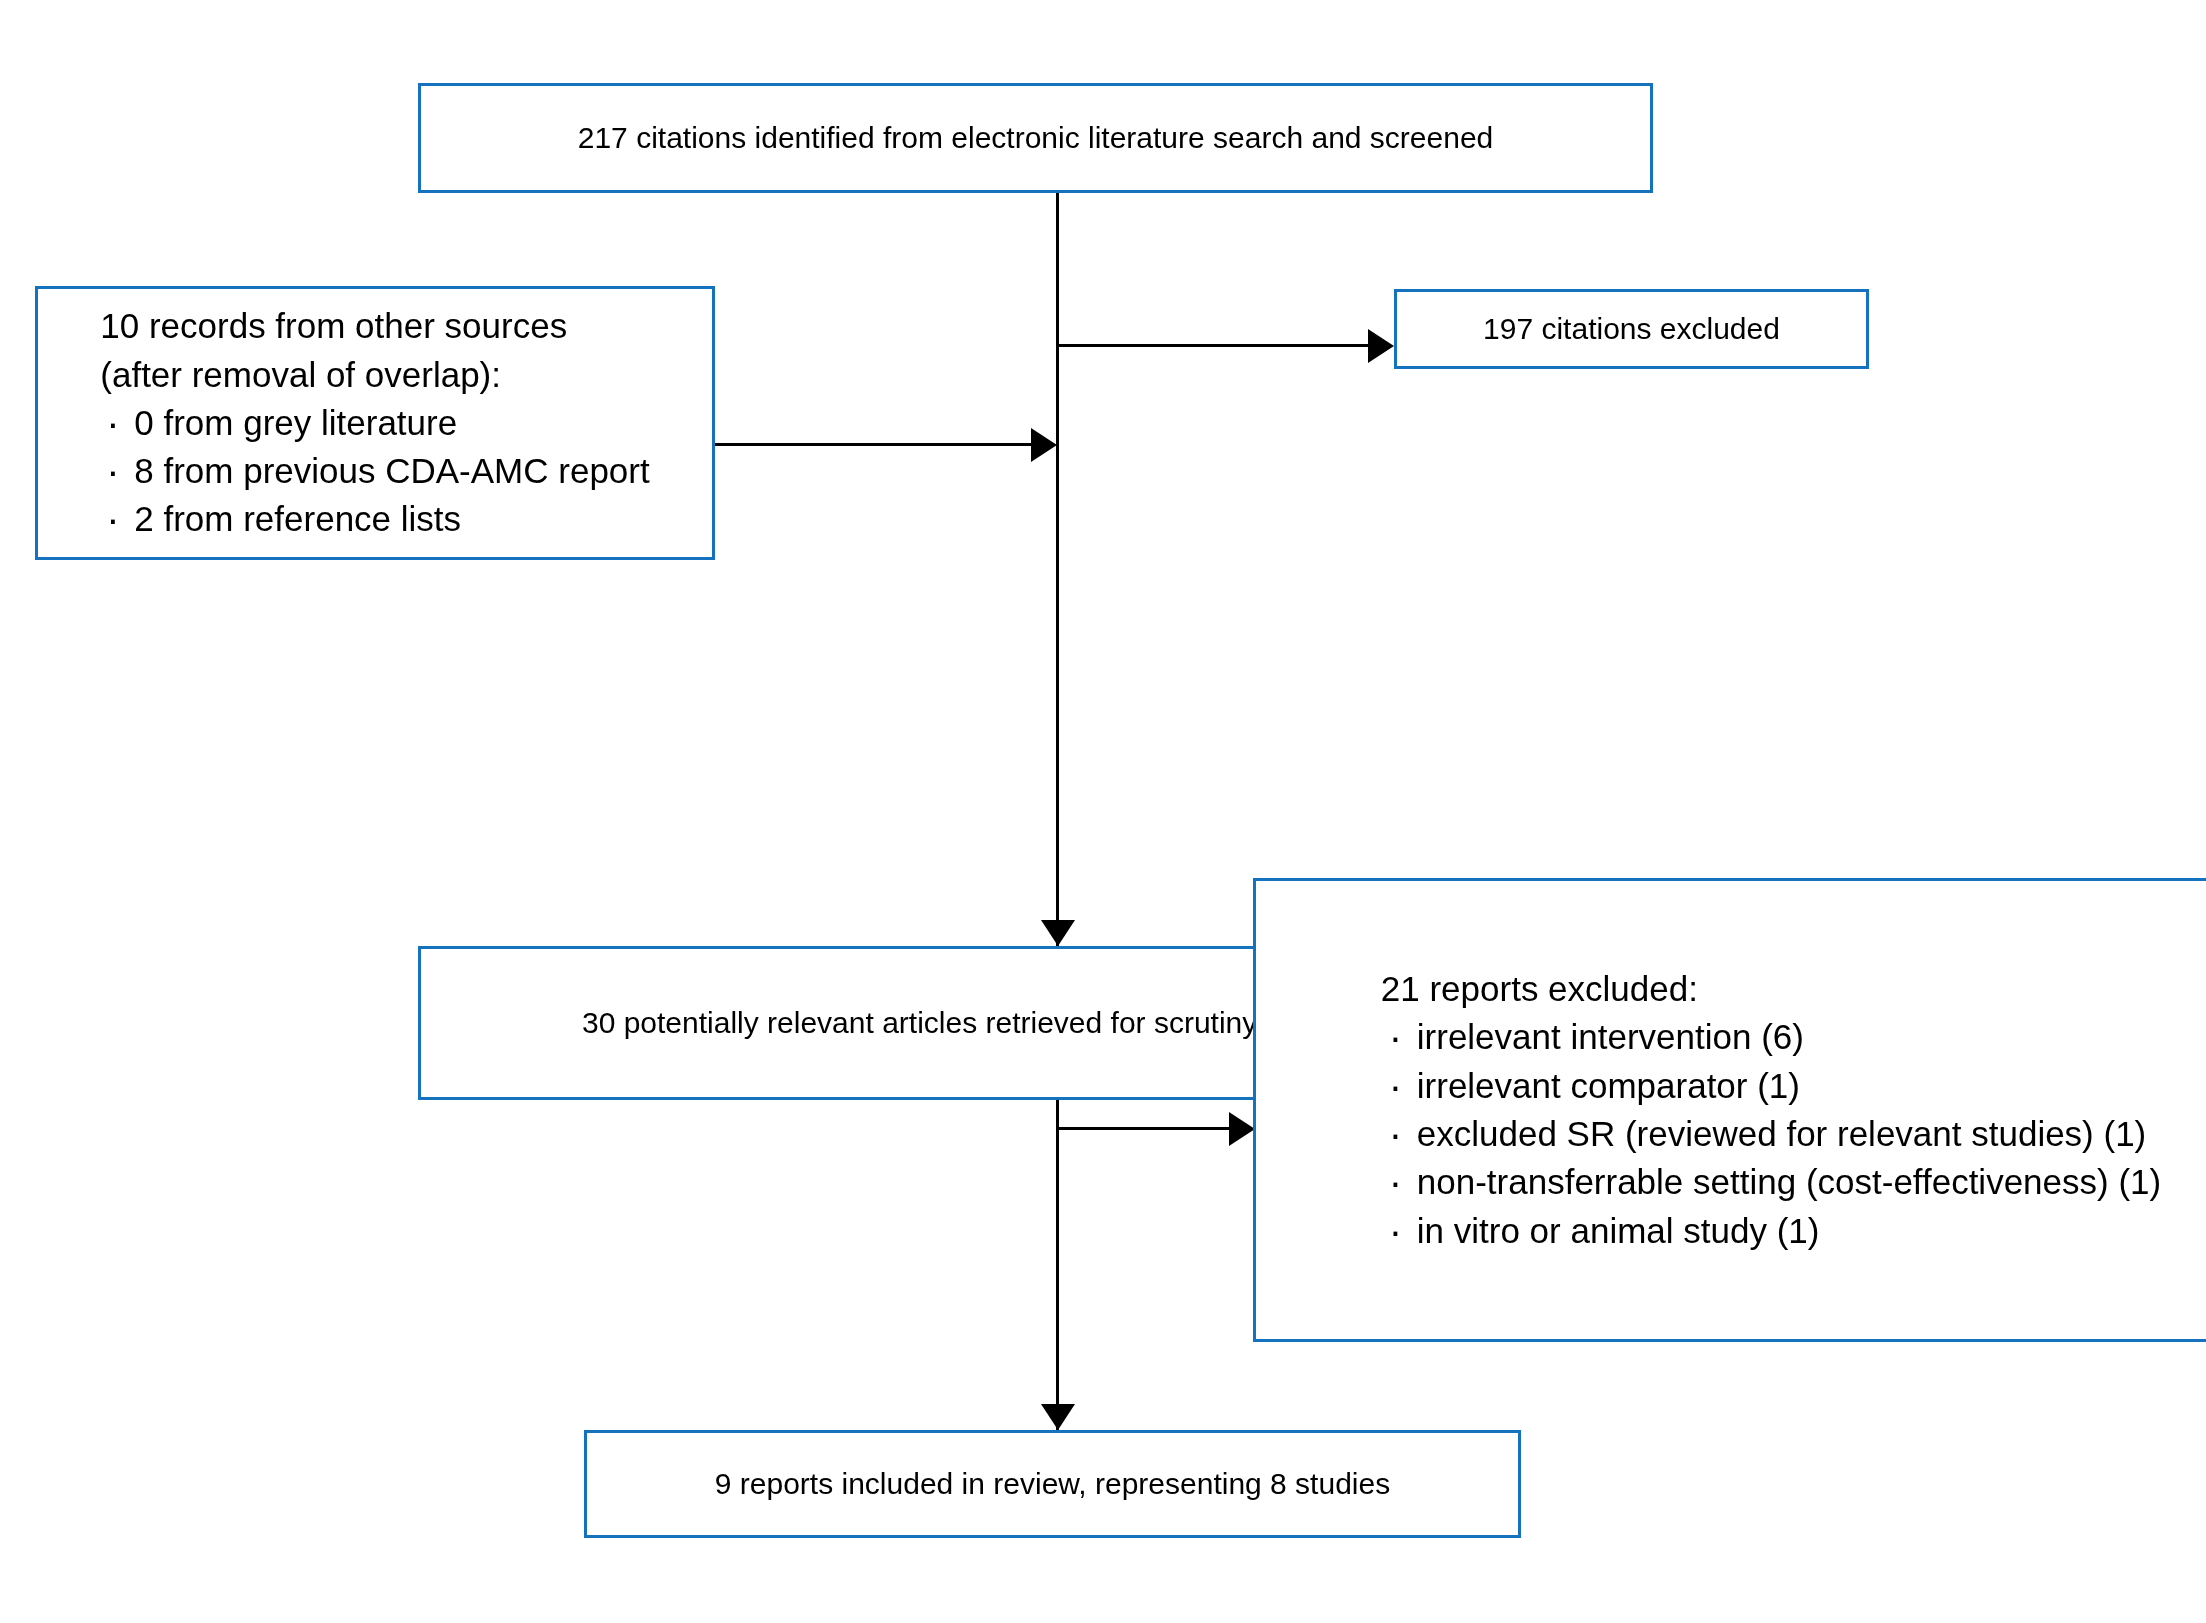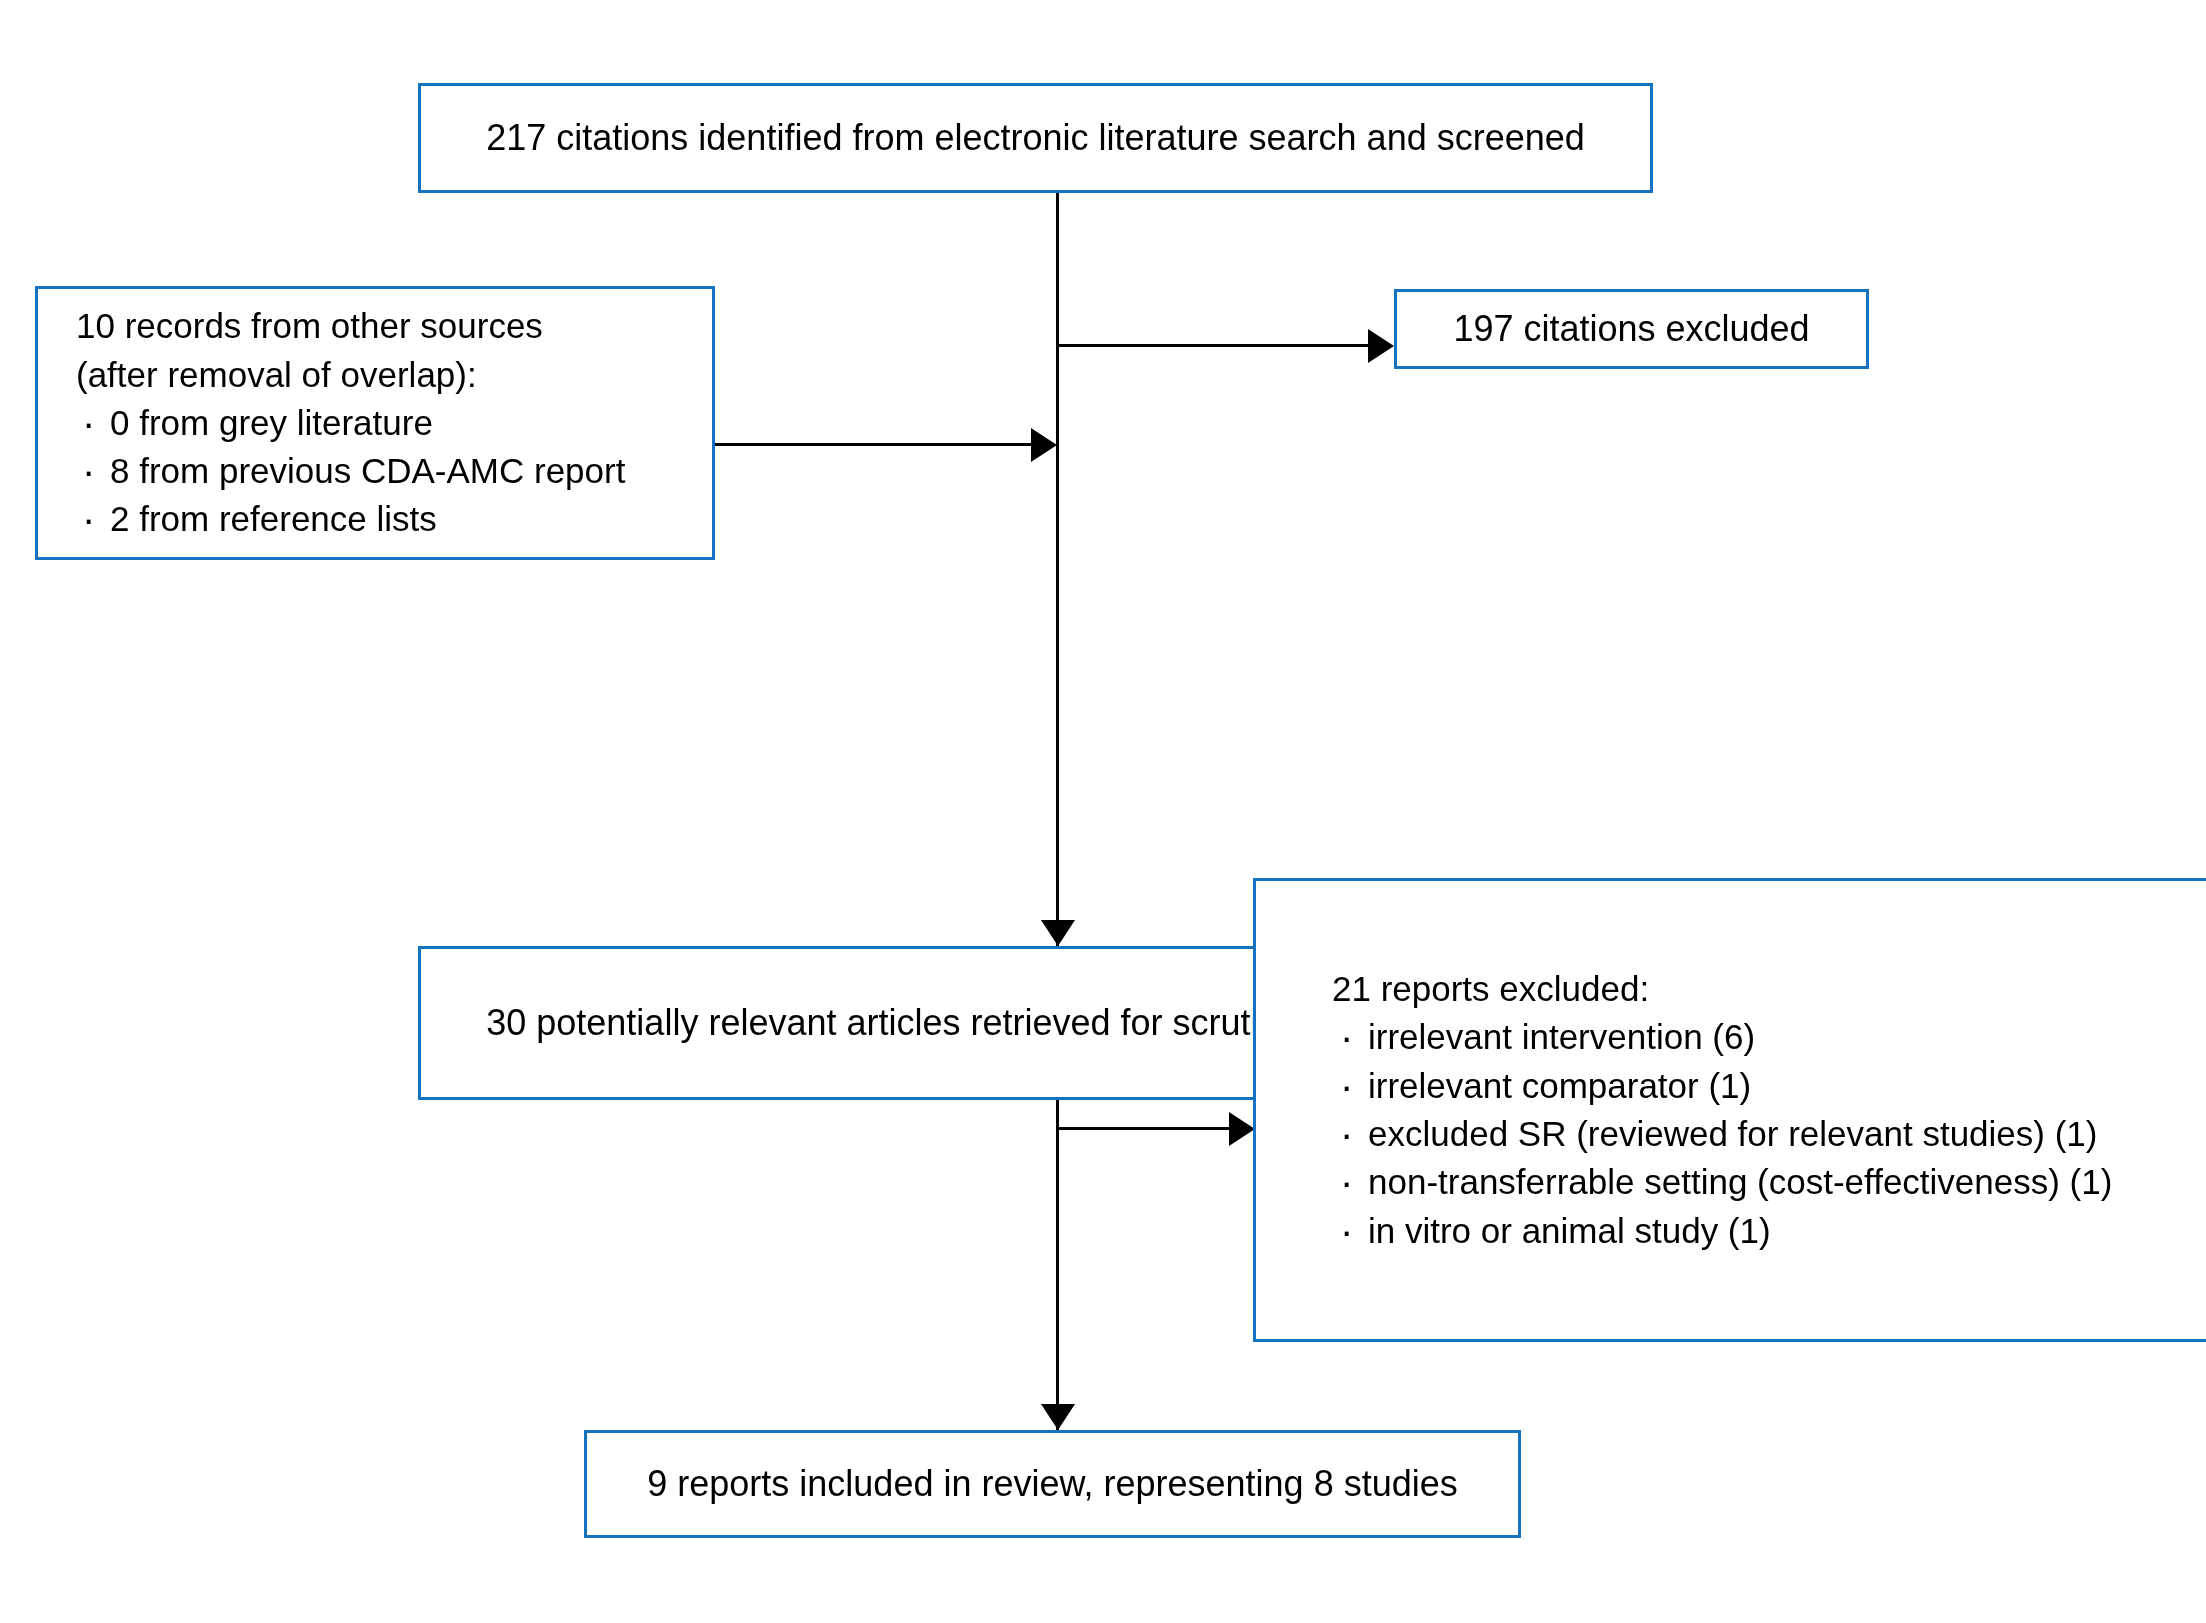--- a/index.html
+++ b/index.html
@@ -17,26 +17,27 @@
     overflow: hidden;
   }
   .node {
     position: absolute;
     box-sizing: border-box;
     border: 3px solid #1472be;
     background: #ffffff;
     display: flex;
     align-items: center;
     color: #000000;
+    justify-content: center;
   }
   .node.center {
     justify-content: center;
   }
   .node-text {
-    font-size: 36px;
+    font-size: 30px;
     line-height: 1.05;
     white-space: nowrap;
     padding: 0 14px;
   }
   .node-block {
     padding: 0 38px;
     font-size: 35px;
     line-height: 1.38;
   }
   .lead-line {

